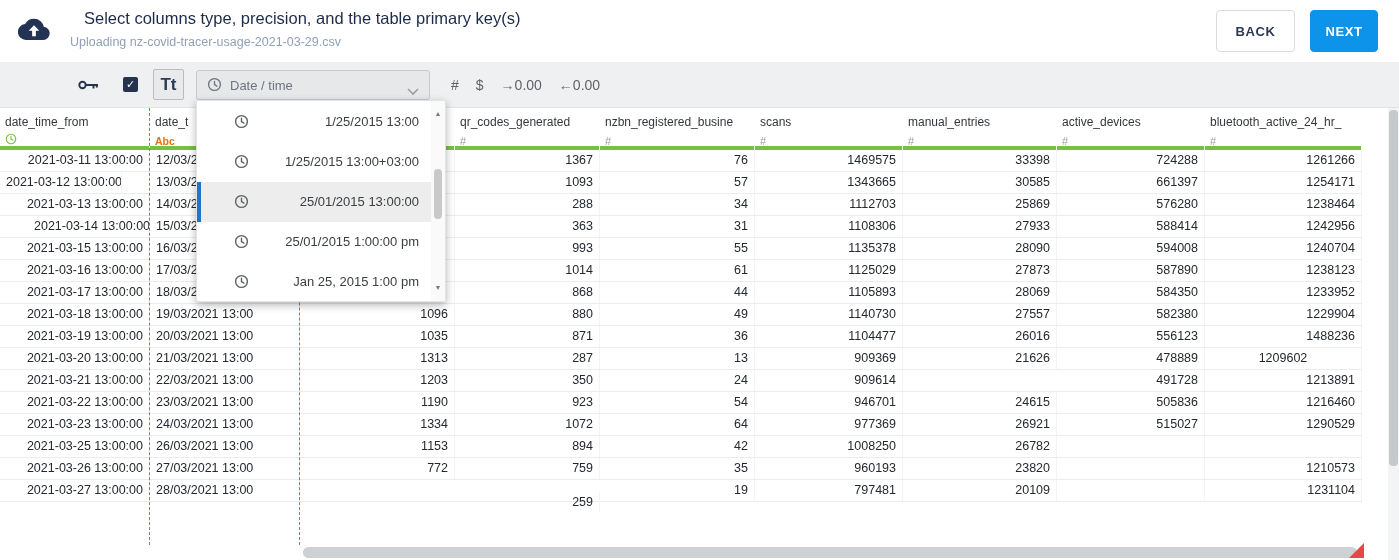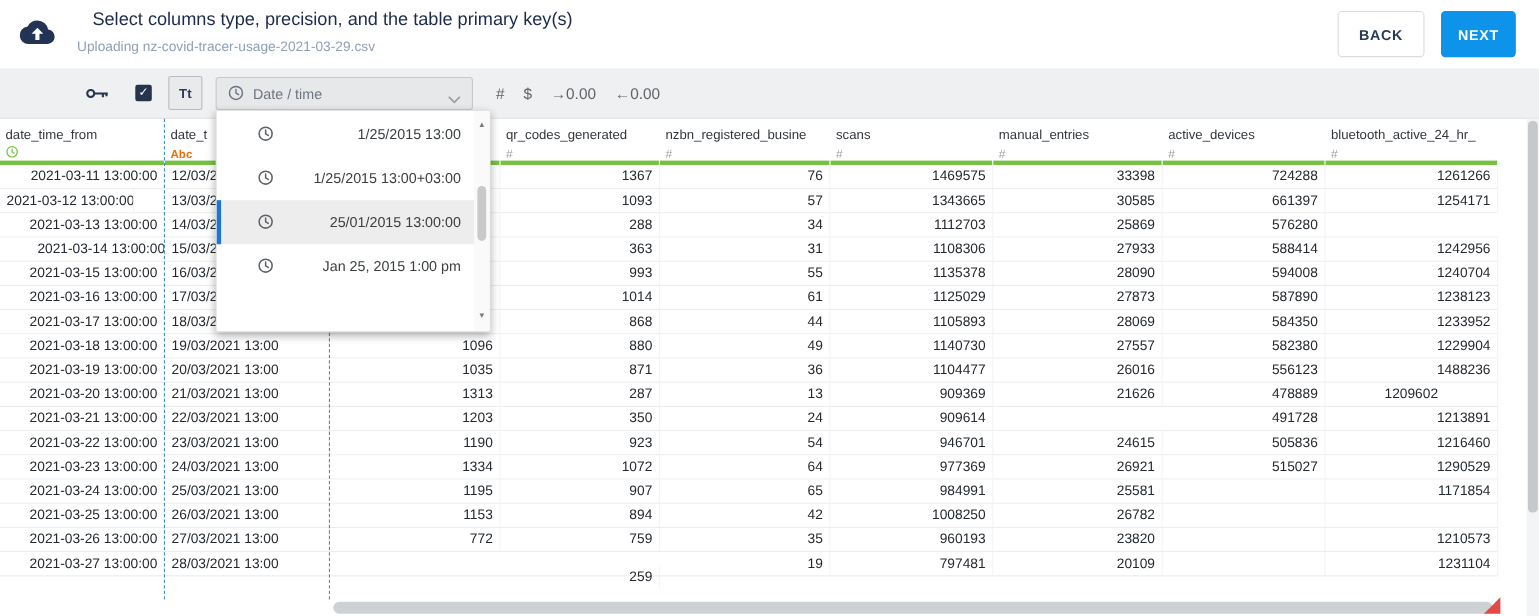--- a/index.html
+++ b/index.html
@@ -21,21 +21,21 @@
   .btn.back{left:1216px;width:79px;background:#fff;border:1px solid #d9dce1;color:#2b3a55}
   .btn.next{left:1310px;width:68px;background:var(--accent);border:1px solid var(--accent);color:#fff}
 
   
   .toolbar{position:absolute;left:0;top:62px;width:1399px;height:46px;background:#eff0f2;
            border-bottom:1px solid #e2e3e6;z-index:2}
   .key-icon{position:absolute;left:78px;top:16px;cursor:pointer}
   .cb{position:absolute;left:123px;top:15px;width:15px;height:15px;background:var(--navy);
       border-radius:2px;color:#fff;font-size:11px;line-height:15px;text-align:center;cursor:pointer}
   .tt-btn{position:absolute;left:153px;top:7px;width:31px;height:31px;background:#e9eaec;
-      border:1px solid #b8bbc0;border-radius:2px;font-size:12px;font-weight:700;color:#2b3a55;
+      border:1px solid #b8bbc0;border-radius:2px;font-size:17px;font-weight:700;color:#2b3a55;
       font-family:inherit;cursor:pointer}
   .select{position:absolute;left:196px;top:8px;width:234px;height:30px;background:#e7e8ea;
       border:1px solid #c7c9ce;border-radius:3px;cursor:pointer}
   .select .clock{position:absolute;left:10px;top:6px}
   .select .val{position:absolute;left:33px;top:7px;font-size:13px;color:#6d7480;white-space:nowrap}
   .select .chev{position:absolute;right:10px;top:11px}
   .fmt-wrap{position:absolute;left:451px;top:0;height:46px;display:flex;align-items:center;gap:17px}
   .fmt{font-size:14px;color:#5f6368;cursor:pointer;white-space:nowrap}
 
   
@@ -201,20 +201,21 @@
       </div>
       <div class="trow">
         <div class="tcell" style="left: 0px; width: 150px; text-align: right;">2021-03-13 13:00:00</div>
         <div class="tcell" style="left: 150px; width: 150px; text-align: left;">14/03/2</div>
         <div class="tcell" style="left: 300px; width: 155px; text-align: right;"></div>
         <div class="tcell" style="left: 455px; width: 145px; text-align: right;">288</div>
         <div class="tcell" style="left: 600px; width: 155px; text-align: right;">34</div>
         <div class="tcell" style="left: 755px; width: 148px; text-align: right;">1112703</div>
         <div class="tcell" style="left: 903px; width: 154px; text-align: right;">25869</div>
         <div class="tcell" style="left: 1057px; width: 148px; text-align: right;">576280</div>
+        <div class="tcell" style="left: 1205px; width: 157px; text-align: right;">1238464</div>
       </div>
       <div class="trow">
         <div class="tcell" style="left: 0px; width: 150px; text-align: right; padding-left: 34px;">2021-03-14 13:00:00</div>
         <div class="tcell" style="left: 150px; width: 150px; text-align: left;">15/03/2</div>
         <div class="tcell" style="left: 300px; width: 155px; text-align: right;"></div>
         <div class="tcell" style="left: 455px; width: 145px; text-align: right;">363</div>
         <div class="tcell" style="left: 600px; width: 155px; text-align: right;">31</div>
         <div class="tcell" style="left: 755px; width: 148px; text-align: right;">1108306</div>
         <div class="tcell" style="left: 903px; width: 154px; text-align: right;">27933</div>
         <div class="tcell" style="left: 1057px; width: 148px; text-align: right;">588414</div>
@@ -310,31 +311,20 @@
       <div class="trow">
         <div class="tcell" style="left: 0px; width: 150px; text-align: right;">2021-03-23 13:00:00</div>
         <div class="tcell" style="left: 150px; width: 150px; text-align: left;">24/03/2021 13:00</div>
         <div class="tcell" style="left: 300px; width: 155px; text-align: right;">1334</div>
         <div class="tcell" style="left: 455px; width: 145px; text-align: right;">1072</div>
         <div class="tcell" style="left: 600px; width: 155px; text-align: right;">64</div>
         <div class="tcell" style="left: 755px; width: 148px; text-align: right;">977369</div>
         <div class="tcell" style="left: 903px; width: 154px; text-align: right;">26921</div>
         <div class="tcell" style="left: 1057px; width: 148px; text-align: right;">515027</div>
         <div class="tcell" style="left: 1205px; width: 157px; text-align: right;">1290529</div>
-      </div>
-      <div class="trow">
-        <div class="tcell" style="left: 0px; width: 150px; text-align: right;">2021-03-24 13:00:00</div>
-        <div class="tcell" style="left: 150px; width: 150px; text-align: left;">25/03/2021 13:00</div>
-        <div class="tcell" style="left: 300px; width: 155px; text-align: right;">1195</div>
-        <div class="tcell" style="left: 455px; width: 145px; text-align: right;">907</div>
-        <div class="tcell" style="left: 600px; width: 155px; text-align: right;">65</div>
-        <div class="tcell" style="left: 755px; width: 148px; text-align: right;">984991</div>
-        <div class="tcell" style="left: 903px; width: 154px; text-align: right;">25581</div>
-        <div class="tcell" style="left: 1057px; width: 148px; text-align: right;"></div>
-        <div class="tcell" style="left: 1205px; width: 157px; text-align: right;">1171854</div>
       </div>
       <div class="trow">
         <div class="tcell" style="left: 0px; width: 150px; text-align: right;">2021-03-25 13:00:00</div>
         <div class="tcell" style="left: 150px; width: 150px; text-align: left;">26/03/2021 13:00</div>
         <div class="tcell" style="left: 300px; width: 155px; text-align: right;">1153</div>
         <div class="tcell" style="left: 455px; width: 145px; text-align: right;">894</div>
         <div class="tcell" style="left: 600px; width: 155px; text-align: right;">42</div>
         <div class="tcell" style="left: 755px; width: 148px; text-align: right;">1008250</div>
         <div class="tcell" style="left: 903px; width: 154px; text-align: right;">26782</div>
         <div class="tcell" style="left: 1057px; width: 148px; text-align: right;"></div>
@@ -386,20 +376,27 @@
               <circle cx="8" cy="8" r="6.3" fill="none" stroke="#5f6368" stroke-width="1.5"></circle>
               <path d="M8 4.6V8.2L10.6 9.7" fill="none" stroke="#5f6368" stroke-width="1.5" stroke-linecap="round"></path>
             </svg></span>
           <span class="dd-label">25/01/2015 13:00:00</span>
         </div>
         <div class="dd-item">
           <span class="dd-icon"><svg width="15" height="15" viewBox="0 0 16 16">
               <circle cx="8" cy="8" r="6.3" fill="none" stroke="#5f6368" stroke-width="1.5"></circle>
               <path d="M8 4.6V8.2L10.6 9.7" fill="none" stroke="#5f6368" stroke-width="1.5" stroke-linecap="round"></path>
             </svg></span>
+          <span class="dd-label">25/01/2015 1:00:00 pm</span>
+        </div>
+        <div class="dd-item">
+          <span class="dd-icon"><svg width="15" height="15" viewBox="0 0 16 16">
+              <circle cx="8" cy="8" r="6.3" fill="none" stroke="#5f6368" stroke-width="1.5"></circle>
+              <path d="M8 4.6V8.2L10.6 9.7" fill="none" stroke="#5f6368" stroke-width="1.5" stroke-linecap="round"></path>
+            </svg></span>
           <span class="dd-label">Jan 25, 2015 1:00 pm</span>
         </div>
       </div>
     <div class="dd-scroll">
       <span class="dd-arrow up">▲</span>
       <span class="dd-thumb"></span>
       <span class="dd-arrow down">▼</span>
     </div>
   </div>
 

